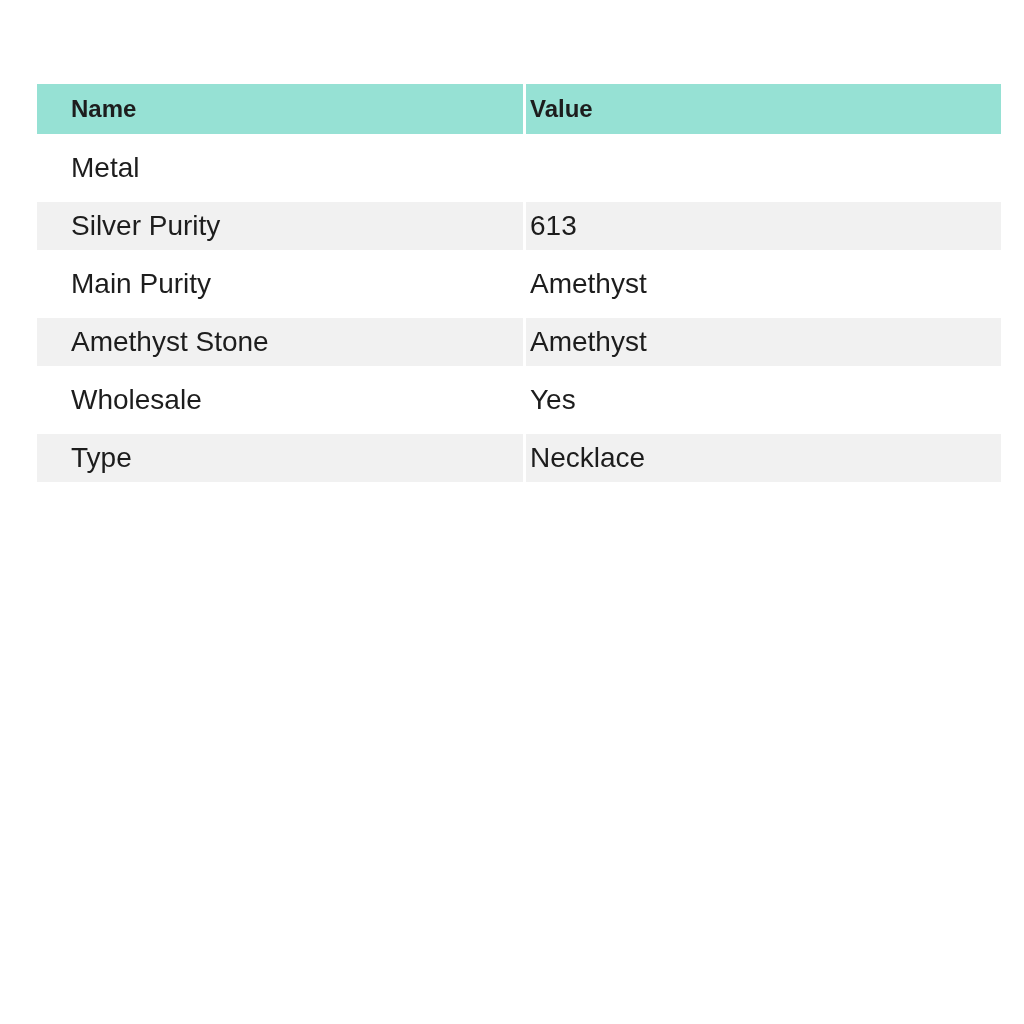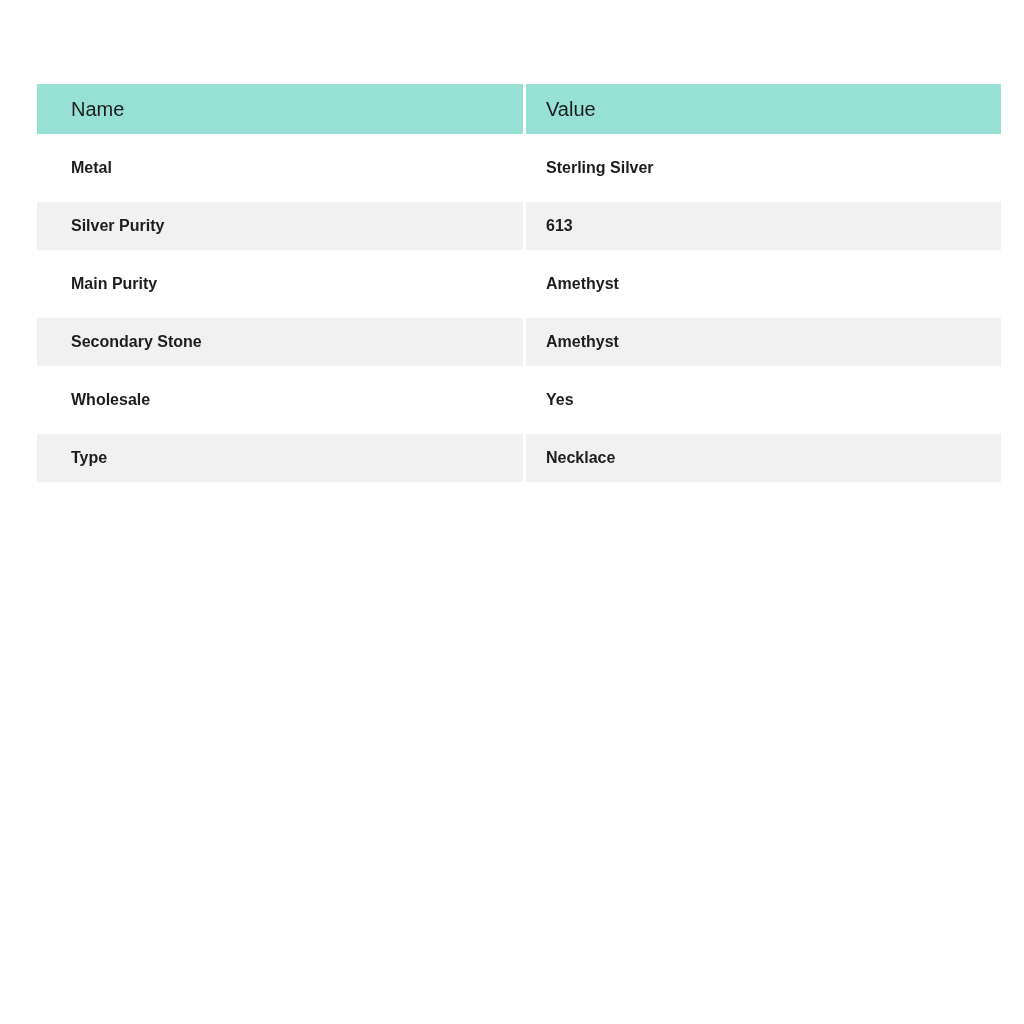--- a/index.html
+++ b/index.html
@@ -27,73 +27,71 @@
   }
   .t-row {
     display: flex;
     gap: 3px;
   }
   .t-head {
     height: 50px;
   }
   .t-head .cell {
     background: var(--header-bg);
-    font-weight: 400;
-    font-size: 20px;
+    font-weight: 700;
+    font-size: 24px;
   }
   .t-body .t-row {
     height: 48px;
     margin-top: 10px;
   }
   .cell {
     display: flex;
     align-items: center;
-    font-size: 16px;
+    font-size: 28px;
     line-height: 1;
     background: var(--row-bg);
-    font-weight: bold;
   }
   .cell-name {
     width: 486px;
     flex: 0 0 486px;
     padding-left: 34px;
   }
   .cell-value {
     flex: 1 1 auto;
-    padding-left: 20px;
+    padding-left: 4px;
   }
   .t-body .t-row:nth-child(even) .cell {
     background: var(--row-alt-bg);
   }
 </style>
 </head>
 <body>
 
 <div class="attr-table">
 
   <div class="t-row t-head">
     <div class="cell cell-name">Name</div>
     <div class="cell cell-value">Value</div>
   </div>
 
   <div class="t-body">
     <div class="t-row">
       <div class="cell cell-name">Metal</div>
-      <div class="cell cell-value">Sterling Silver</div>
     </div>
     <div class="t-row">
       <div class="cell cell-name">Silver Purity</div>
       <div class="cell cell-value">613</div>
     </div>
     <div class="t-row">
       <div class="cell cell-name">Main Purity</div>
       <div class="cell cell-value">Amethyst</div>
     </div>
     <div class="t-row">
-      <div class="cell cell-name">Secondary Stone</div>
+      <div class="cell cell-name">Amethyst Stone</div>
       <div class="cell cell-value">Amethyst</div>
     </div>
     <div class="t-row">
       <div class="cell cell-name">Wholesale</div>
       <div class="cell cell-value">Yes</div>
     </div>
     <div class="t-row">
       <div class="cell cell-name">Type</div>
       <div class="cell cell-value">Necklace</div>
     </div>

